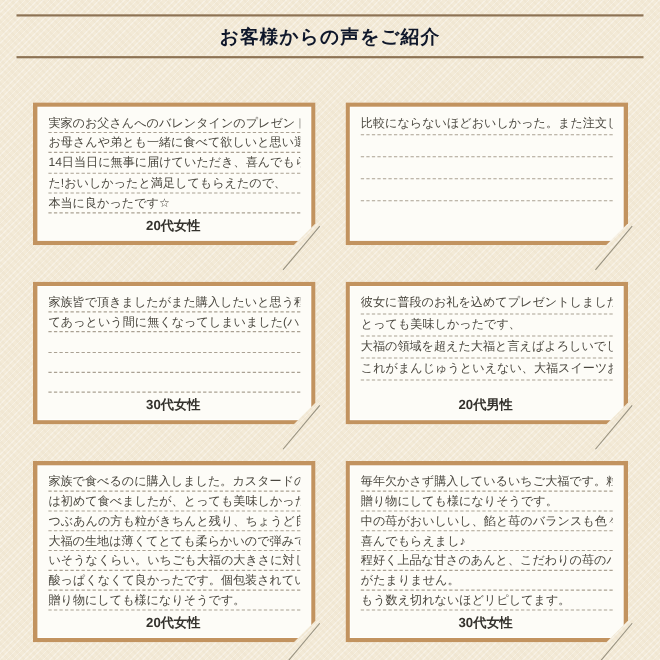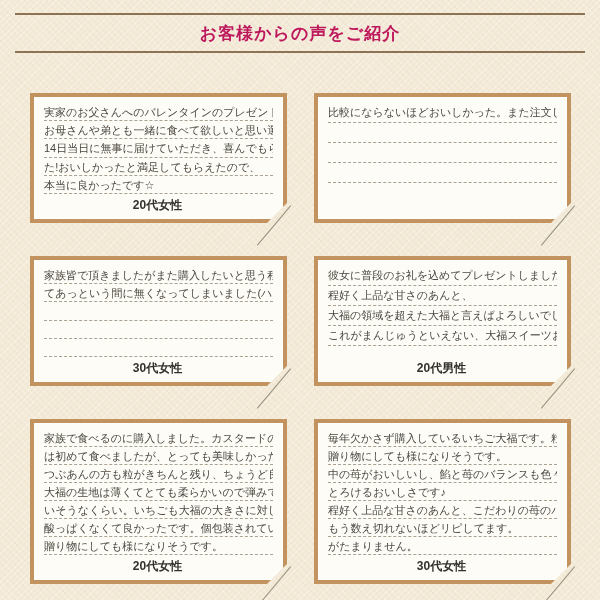--- a/index.html
+++ b/index.html
@@ -22,21 +22,21 @@
   }
   .page{width:600px;height:600px;position:relative;}
   .title-band{
     margin:13px 15px 0 15px;
     border-top:2px solid var(--line);
     border-bottom:2px solid var(--line);
     padding:7px 0 6px 0;
     text-align:center;
   }
   .title-band h1{
-    font-size:17px;font-weight:bold;color:#be185d;letter-spacing:1px;
+    font-size:17px;font-weight:bold;color:#0f172a;letter-spacing:1px;
   }
   .grid{
     display:grid;
     grid-template-columns:1fr 1fr;
     grid-template-rows:130px 130px 165px;
     gap:33px 27px;
     margin:40px 29px 0 30px;
   }
   .card-wrap{position:relative;}
   .card{
@@ -103,21 +103,21 @@
           <div class="line"></div>
           <div class="line"></div>
           <div class="line"></div>
           <div class="attribution">30代女性</div>
         </article>
         <div class="fold-line"></div>
       </div>
       <div class="card-wrap">
         <article class="card">
           <div class="line">彼女に普段のお礼を込めてプレゼントしました。</div>
-          <div class="line">程好く上品な甘さのあんと、</div>
+          <div class="line">とっても美味しかったです、</div>
           <div class="line">大福の領域を超えた大福と言えばよろしいでしょうか。</div>
           <div class="line">これがまんじゅうといえない、大福スイーツおいしいです。</div>
           <div class="attribution">20代男性</div>
         </article>
         <div class="fold-line"></div>
       </div>
       <div class="card-wrap">
         <article class="card">
           <div class="line">家族で食べるのに購入しました。カスタードのいちご大福</div>
           <div class="line">は初めて食べましたが、とっても美味しかったです♪</div>
@@ -128,22 +128,22 @@
           <div class="line">贈り物にしても様になりそうです。</div>
           <div class="attribution">20代女性</div>
         </article>
         <div class="fold-line"></div>
       </div>
       <div class="card-wrap">
         <article class="card">
           <div class="line">毎年欠かさず購入しているいちご大福です。粒餡が</div>
           <div class="line">贈り物にしても様になりそうです。</div>
           <div class="line">中の苺がおいしいし、餡と苺のバランスも色々食べた</div>
-          <div class="line">とろけるおいしさです♪</div>
+          <div class="line">喜んでもらえまし♪</div>
           <div class="line">程好く上品な甘さのあんと、こだわりの苺のハーモニー</div>
+          <div class="line">がたまりません。</div>
           <div class="line">もう数え切れないほどリピしてます。</div>
-          <div class="line">がたまりません。</div>
           <div class="attribution">30代女性</div>
         </article>
         <div class="fold-line"></div>
       </div>
     </main>
 </div>
 
 </body></html>

